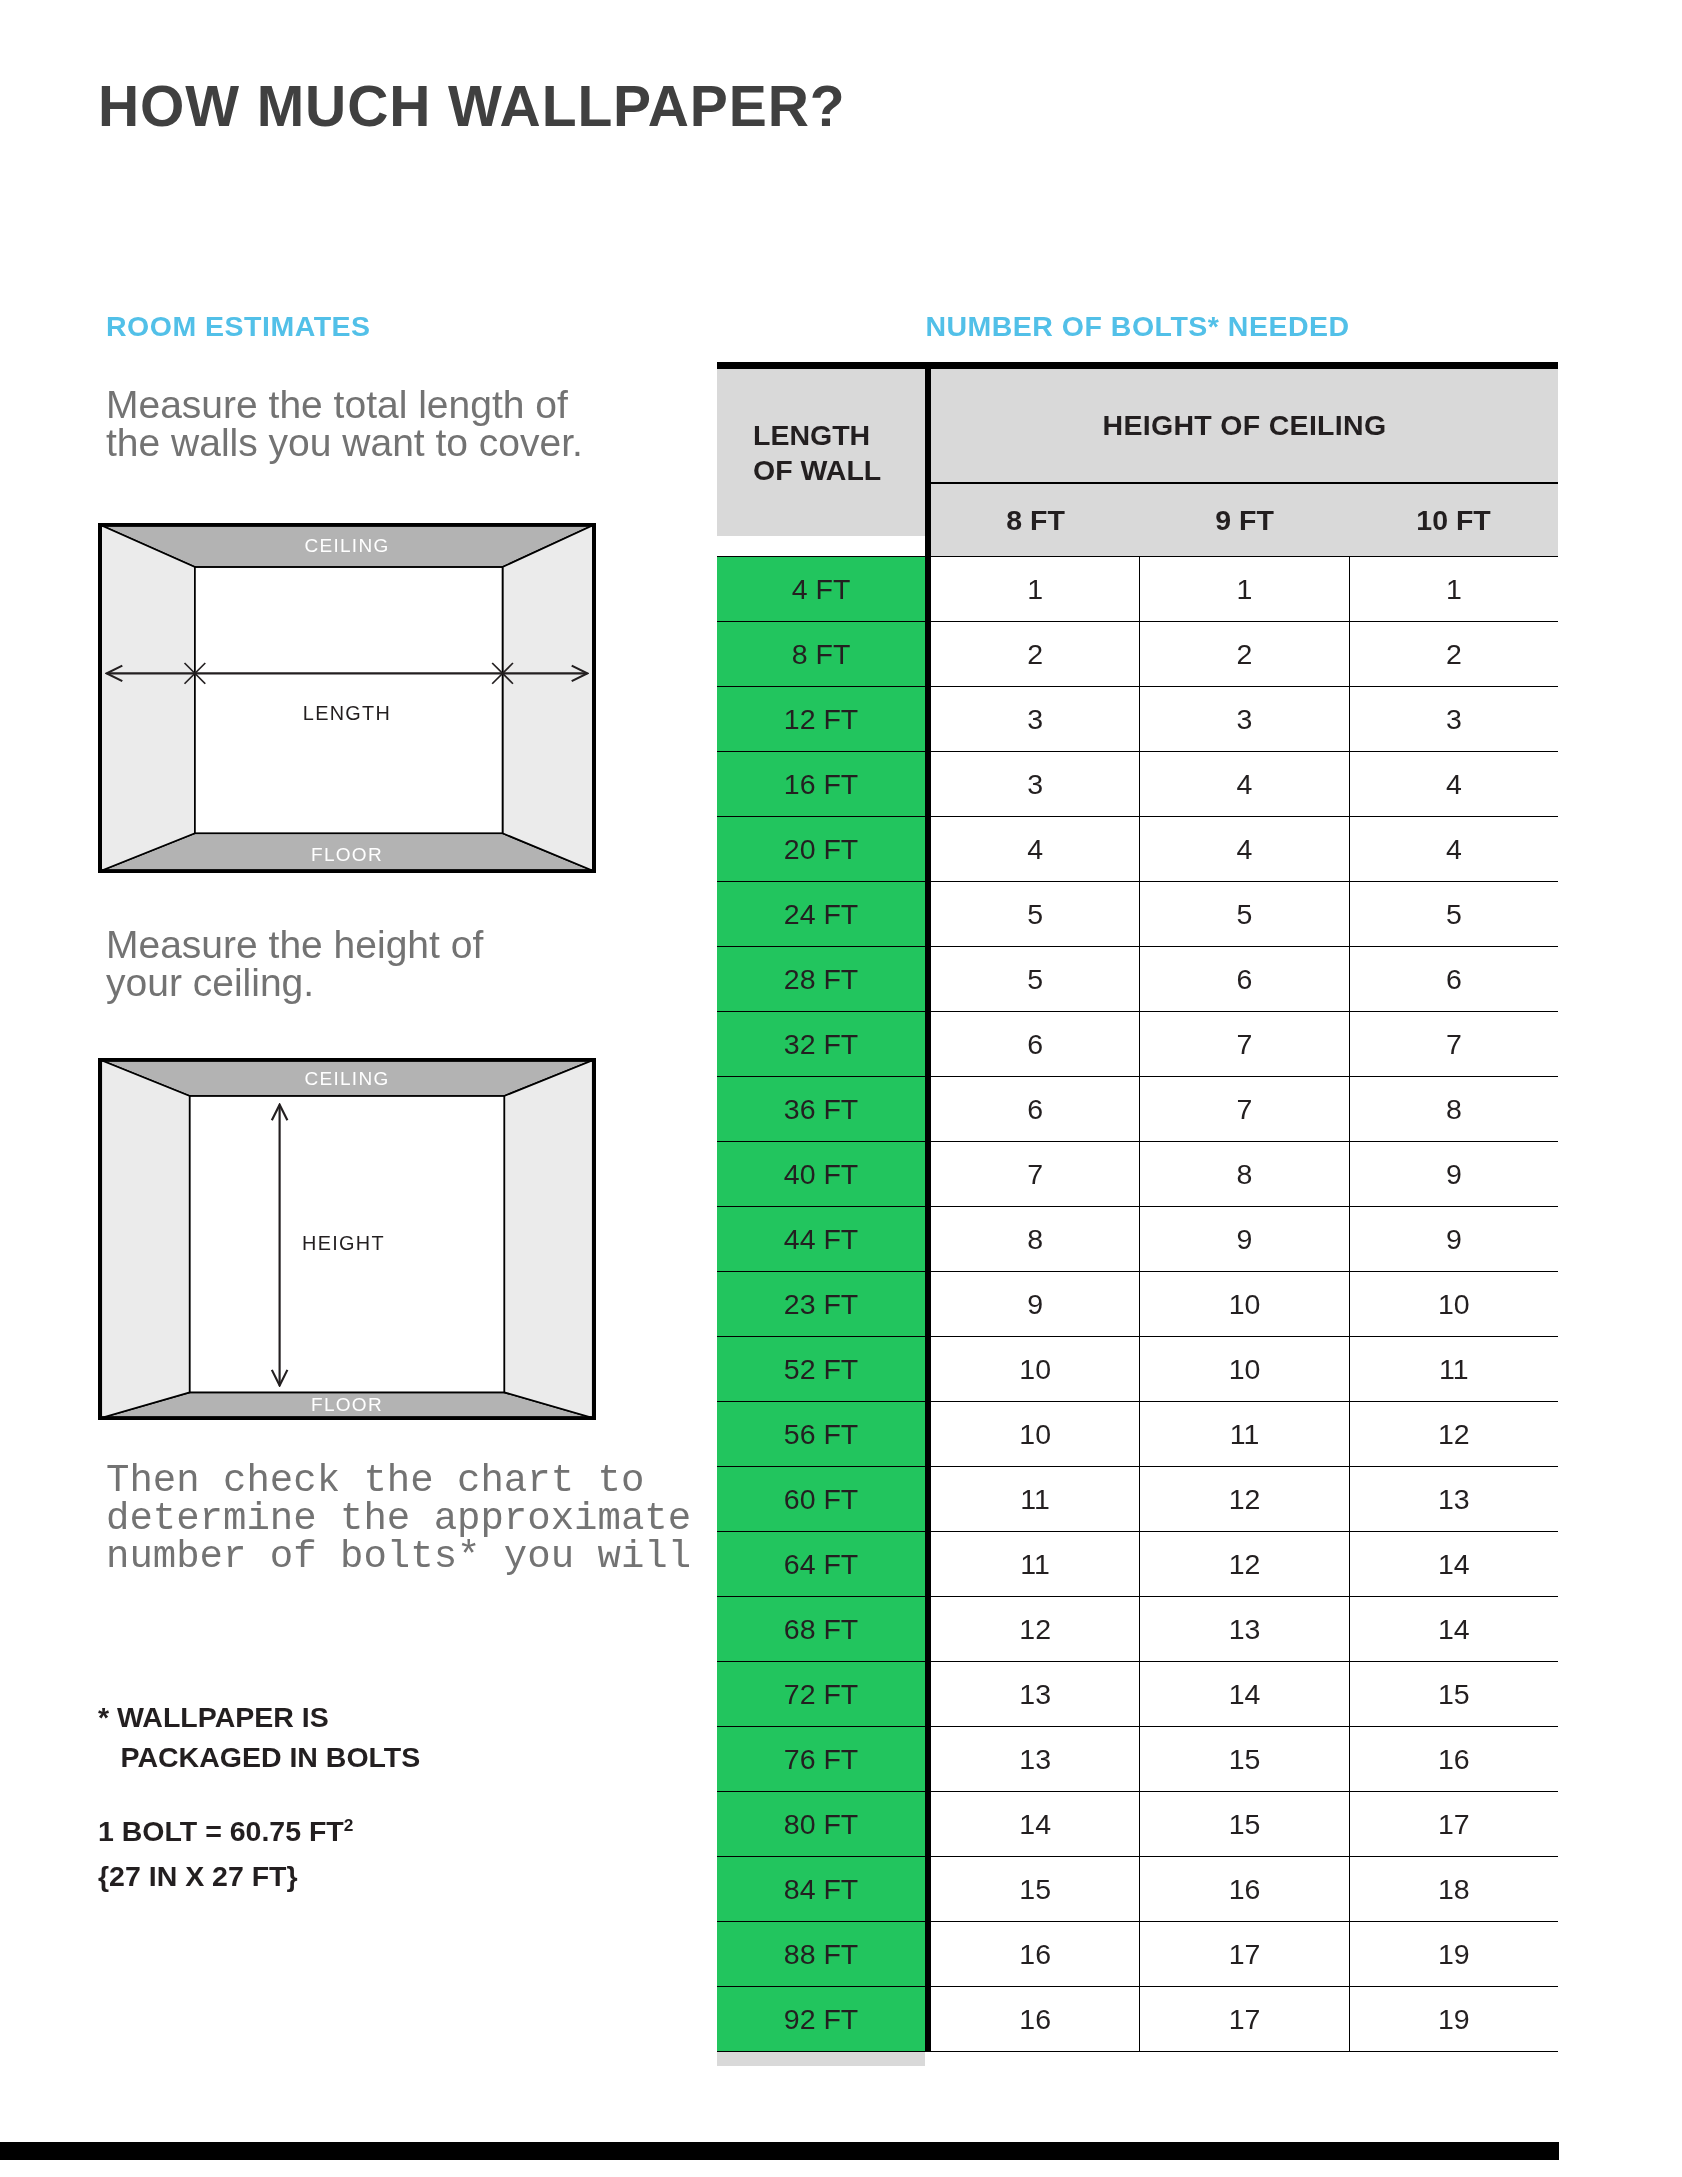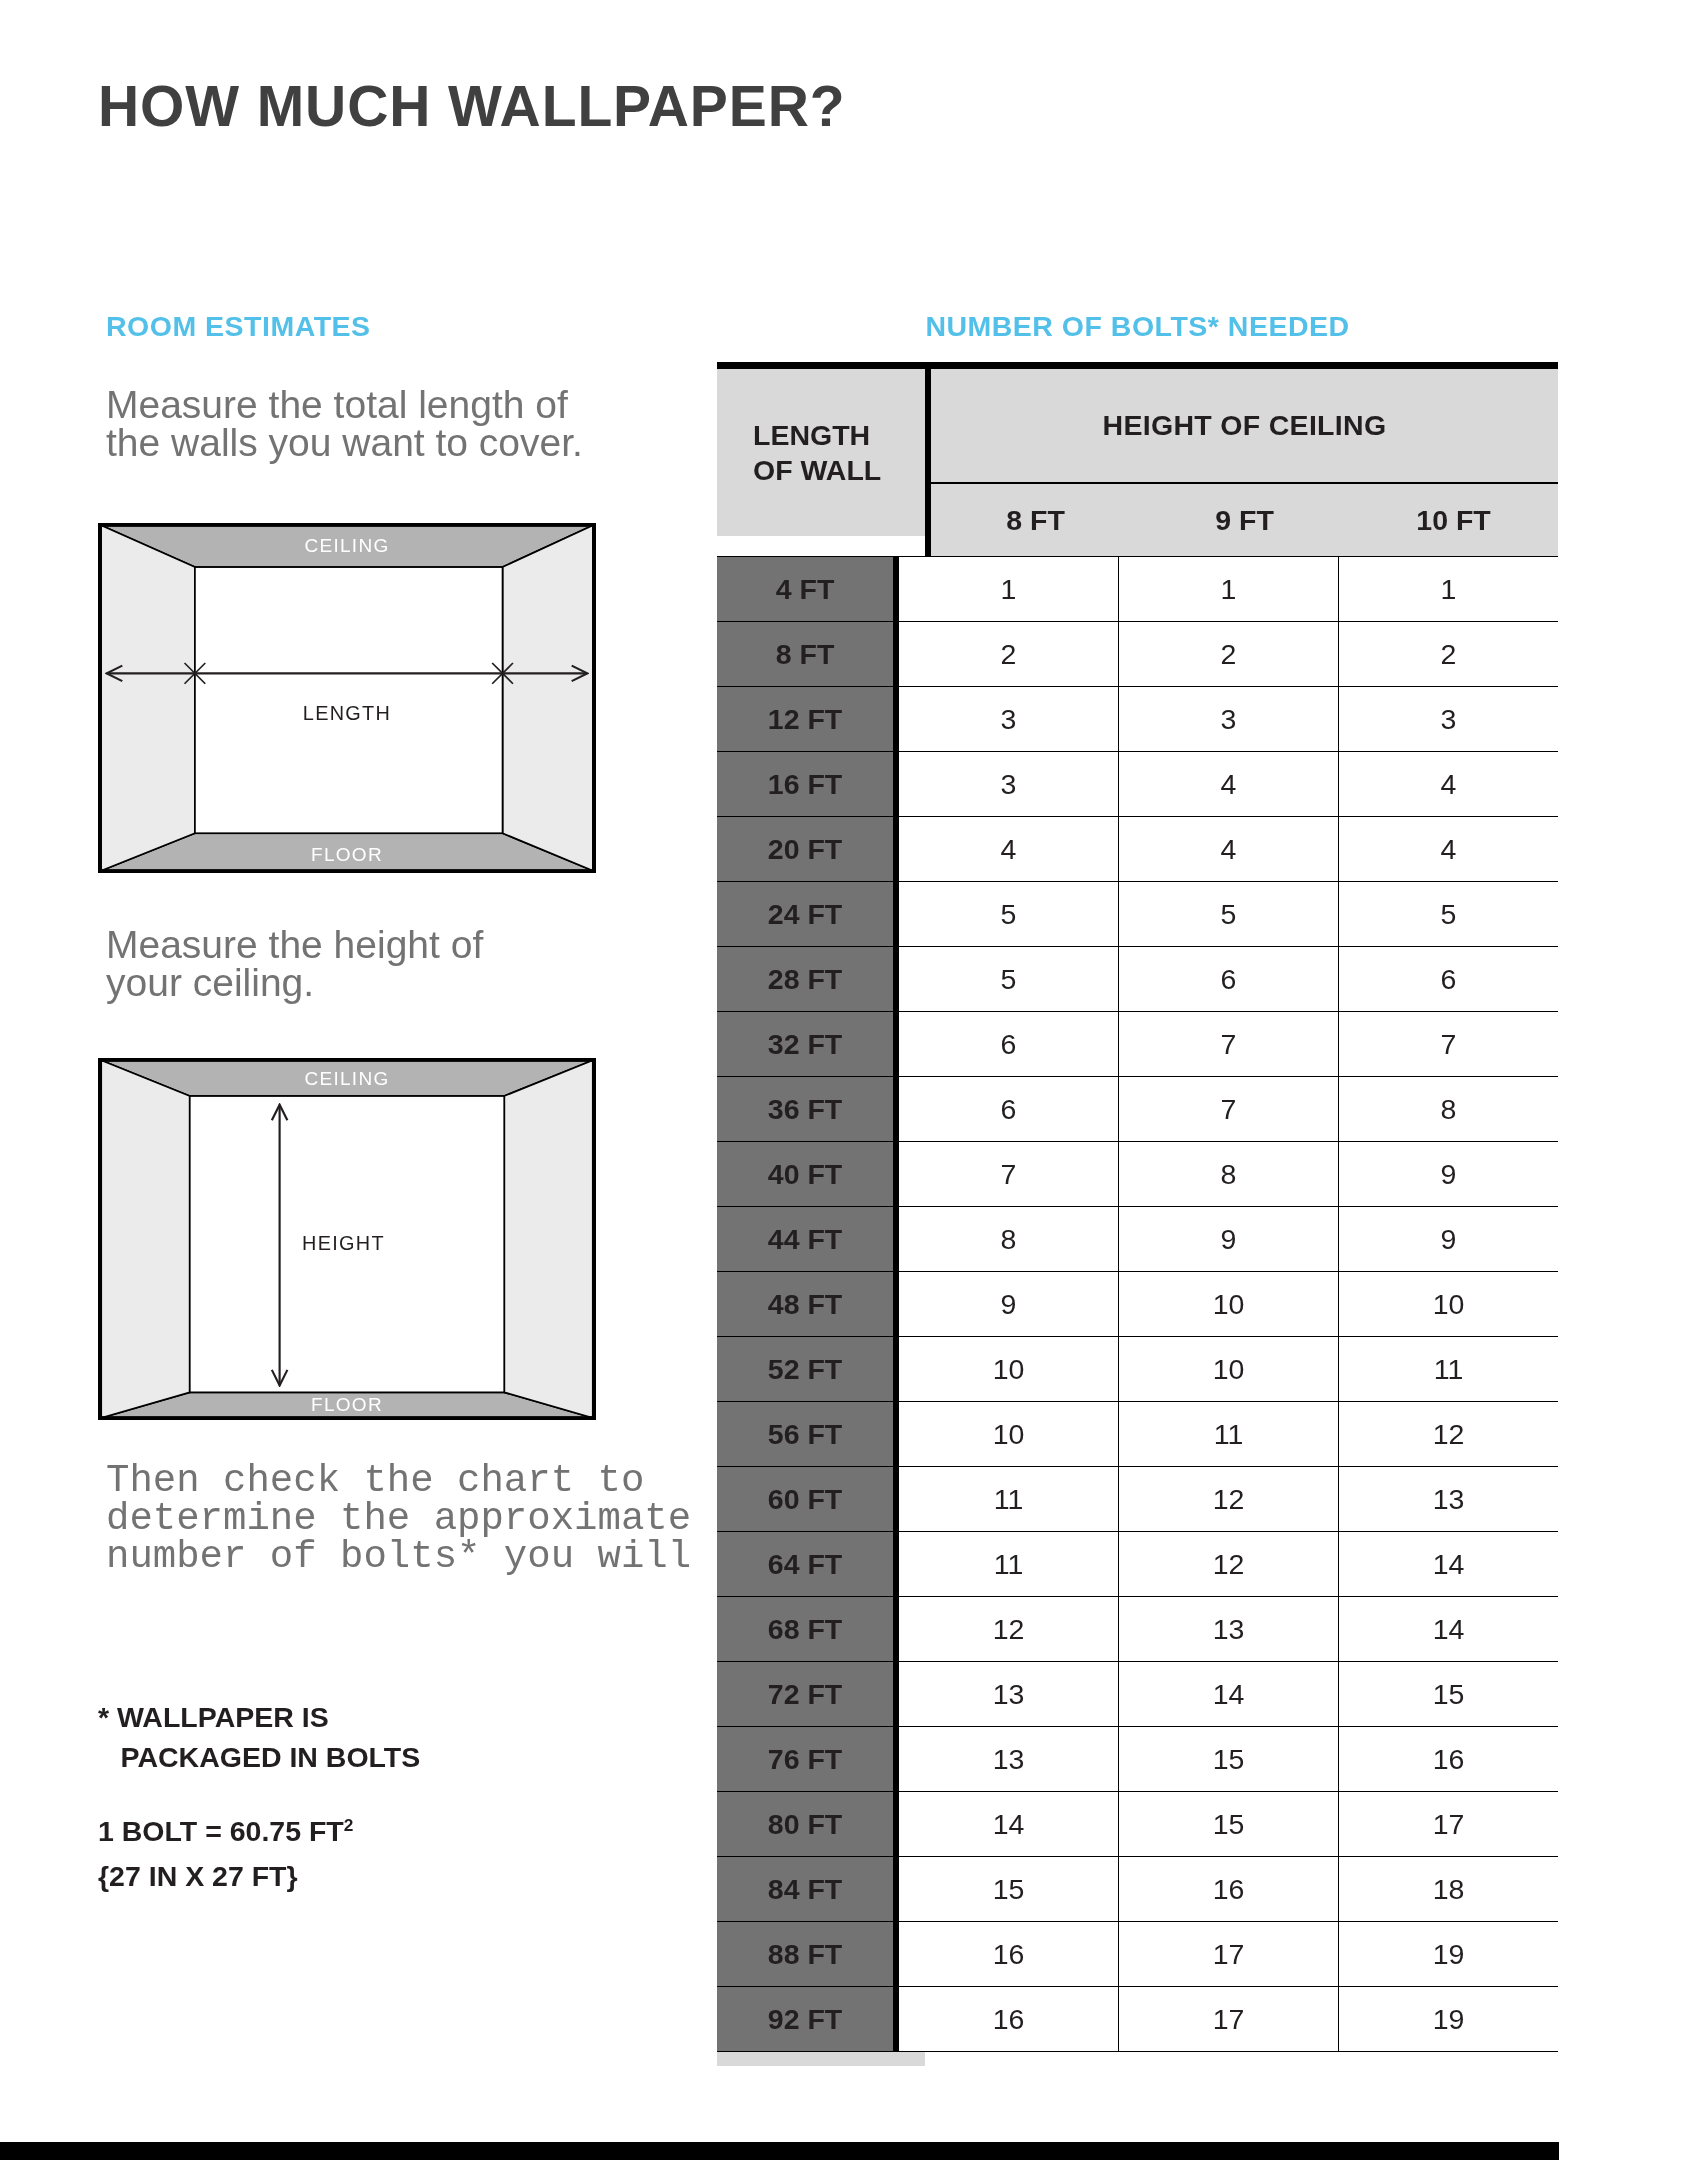--- a/index.html
+++ b/index.html
@@ -43,21 +43,21 @@
     height:115px; background:#d9d9d9; border-bottom:2.6px solid #000;
     display:flex; align-items:center; justify-content:center;
     font-size:28.5px; font-weight:bold; letter-spacing:0.3px;
   }
   .subheaders { height:72px; background:#d9d9d9; display:flex; }
   .subheader { flex:1; display:flex; align-items:center; justify-content:center; font-size:28.5px; font-weight:bold; }
   .tbody { border-bottom:1.7px solid #000; }
   .trow { display:flex; height:65px; border-top:1.7px solid #000; }
   .trow:first-child { border-top:1.7px solid #000; }
   .cell { display:flex; align-items:center; justify-content:center; font-size:28.5px; }
-  .label-cell { width:176px; background:#737373; font-weight:bold; }
+  .label-cell { width:208px; background:#22c55e; font-weight:normal; }
   .data-cell { flex:1; border-left:1.7px solid #000; }
   .data-cell.first-data { border-left:6px solid #000; }
   .col1-stub { width:208px; height:14px; background:#d9d9d9; }
   .bottom-bar { position:absolute; left:0; top:2142px; width:1559px; height:18px; background:#000; }
 
   .diag-label-white { font-size:22px; fill:#ffffff; letter-spacing:1.5px; font-family:"Liberation Sans","DejaVu Sans",sans-serif; }
   .diag-label-dark { font-size:23px; fill:#231f20; letter-spacing:1.5px; font-family:"Liberation Sans","DejaVu Sans",sans-serif; }
 </style>
 </head>
 <body>
@@ -206,21 +206,21 @@
           <div class="cell data-cell">8</div>
           <div class="cell data-cell">9</div>
         </div>
         <div class="trow">
           <div class="cell label-cell">44 FT</div>
           <div class="cell data-cell first-data">8</div>
           <div class="cell data-cell">9</div>
           <div class="cell data-cell">9</div>
         </div>
         <div class="trow">
-          <div class="cell label-cell">48 FT</div>
+          <div class="cell label-cell">23 FT</div>
           <div class="cell data-cell first-data">9</div>
           <div class="cell data-cell">10</div>
           <div class="cell data-cell">10</div>
         </div>
         <div class="trow">
           <div class="cell label-cell">52 FT</div>
           <div class="cell data-cell first-data">10</div>
           <div class="cell data-cell">10</div>
           <div class="cell data-cell">11</div>
         </div>

